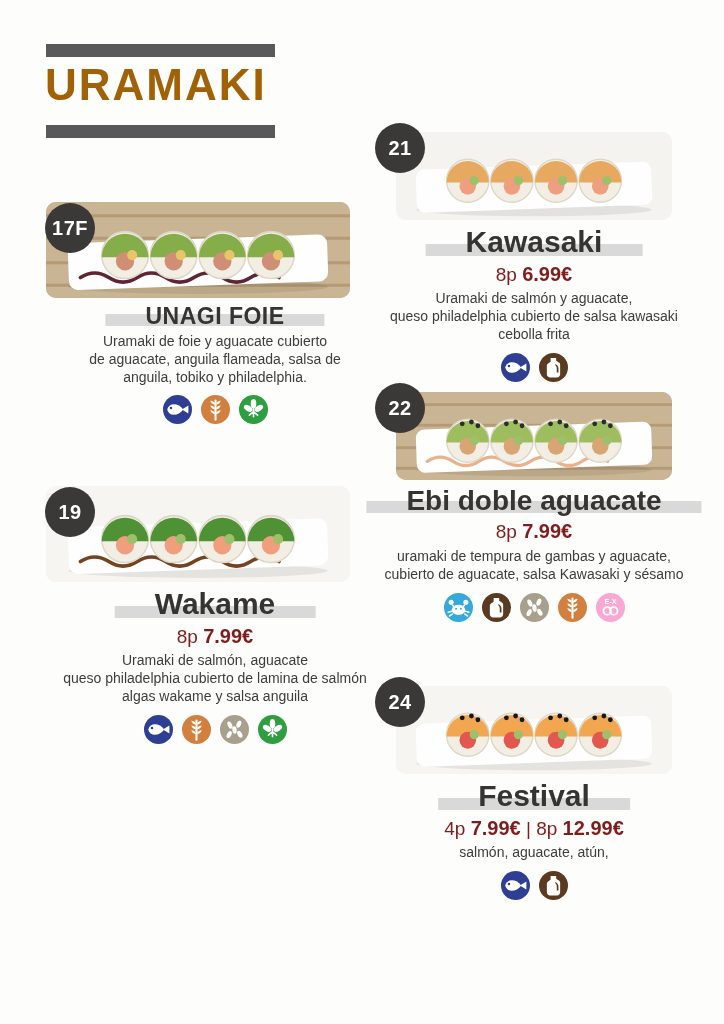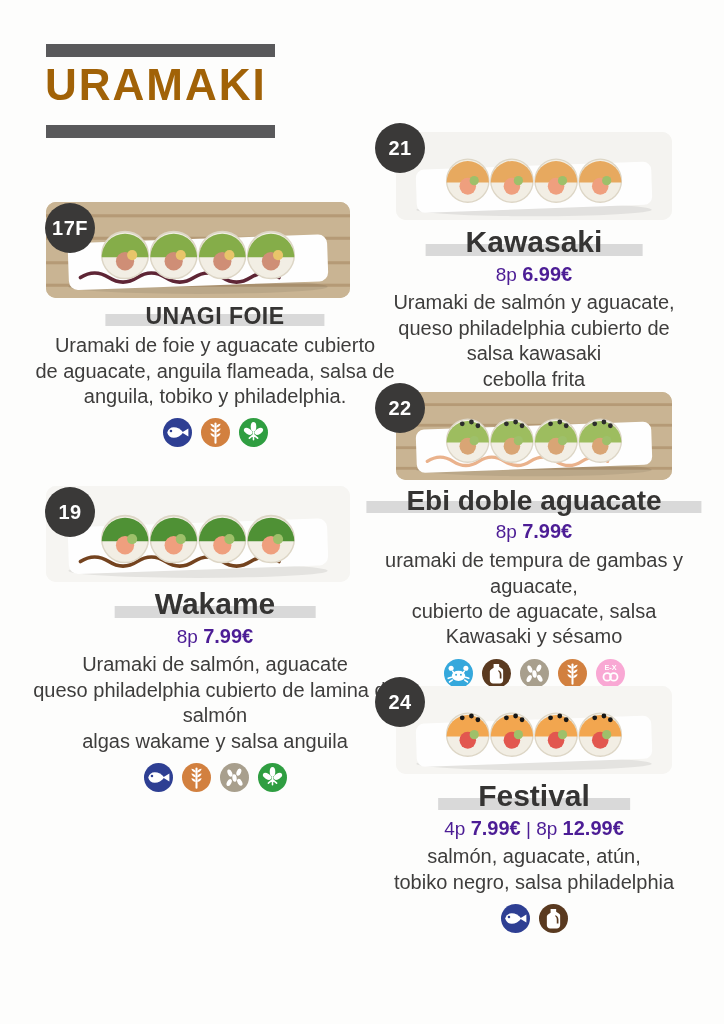--- a/index.html
+++ b/index.html
@@ -42,23 +42,23 @@
   .item-21 .photo{--pbg:#f4f3f0;--top:#e7a95f;--fill1:#ef9f7e;--fill2:#9ec06a;}
   .item-19 .photo{--pbg:#f6f5f2;--top:#4f9135;--sauce:#74431f;--fill1:#ef9f7e;--fill2:#9ec06a;}
   .item-22 .photo{--pbg:#c9b493;--stripe:#b59a76;--top:#9dbd5f;--dots:#2c2c2c;--sauce:#eab28c;--fill1:#d9a575;--fill2:#9ec06a;}
   .item-24 .photo{--pbg:#f6f5f2;--top:#f2a64f;--dots:#161616;--fill1:#e2574f;--fill2:#9ec06a;}
   .name-wrap{position:relative;display:inline-block;margin:6px 0 0;line-height:1.05;}
   .hl{position:absolute;left:50%;transform:translateX(-50%);bottom:2px;height:12px;
       width:calc(100% + 80px);background:#d9d9d9;z-index:0;}
   .name{position:relative;z-index:1;font-weight:800;color:#353433;font-size:30px;}
   .item-17F .name{font-size:23px;letter-spacing:.5px;}
   .item-22 .name{font-size:28px;}
-  .price{margin:5px 0 0;color:#4c1d95;font-size:19px;font-weight:400;line-height:1.1;}
+  .price{margin:5px 0 0;color:#7f1d1d;font-size:19px;font-weight:400;line-height:1.1;}
   .price .pb{font-weight:800;font-size:20px;}
-  .desc{margin-top:5px;font-size:20px;line-height:1.27;color:#3e3d3c;}
+  .desc{margin-top:5px;font-size:14px;line-height:1.27;color:#3e3d3c;}
   .allergens{margin-top:9px;display:flex;justify-content:center;gap:9px;}
   .al-icon{width:29px;height:29px;border-radius:50%;display:inline-flex;}
   .al-icon svg{width:29px;height:29px;display:block;}
 </style>
 </head>
 <body>
 
 <header>
   <div class="rule rule-top"></div>
   <h1 class="brand">URAMAKI</h1>
@@ -488,21 +488,20 @@
         </g>
       </svg>
     </div>
     <h3 class="name-wrap">
       <span class="hl"></span>
       <span class="name">Festival</span>
     </h3>
     <p class="price"><span class="pp">4p </span><span class="pb">7.99€</span><span class="pp"> | 8p </span><span class="pb">12.99€</span></p>
     <div class="desc">
         <div>salmón, aguacate, atún,</div>
-        <div>tobiko negro, salsa philadelphia</div>
       </div>
     <div class="allergens">
         <span class="al-icon" style="background: rgb(46, 63, 147); color: rgb(46, 63, 147);">
           <svg viewBox="0 0 24 24">
             <path fill="#fff" d="M16.8 12c-2.1-2.9-5-4.4-7.9-4.4-2.6 0-4.7 1.6-5.4 4.4.7 2.8 2.8 4.4 5.4 4.4 2.9 0 5.8-1.5 7.9-4.4z"></path>
             <path fill="#fff" d="M15.6 12l5.4-3.4v6.8z"></path>
             <circle cx="6.6" cy="10.7" r="1.05" fill="currentColor"></circle>
           </svg>
         </span>
         <span class="al-icon" style="background: rgb(90, 58, 32); color: rgb(90, 58, 32);">

